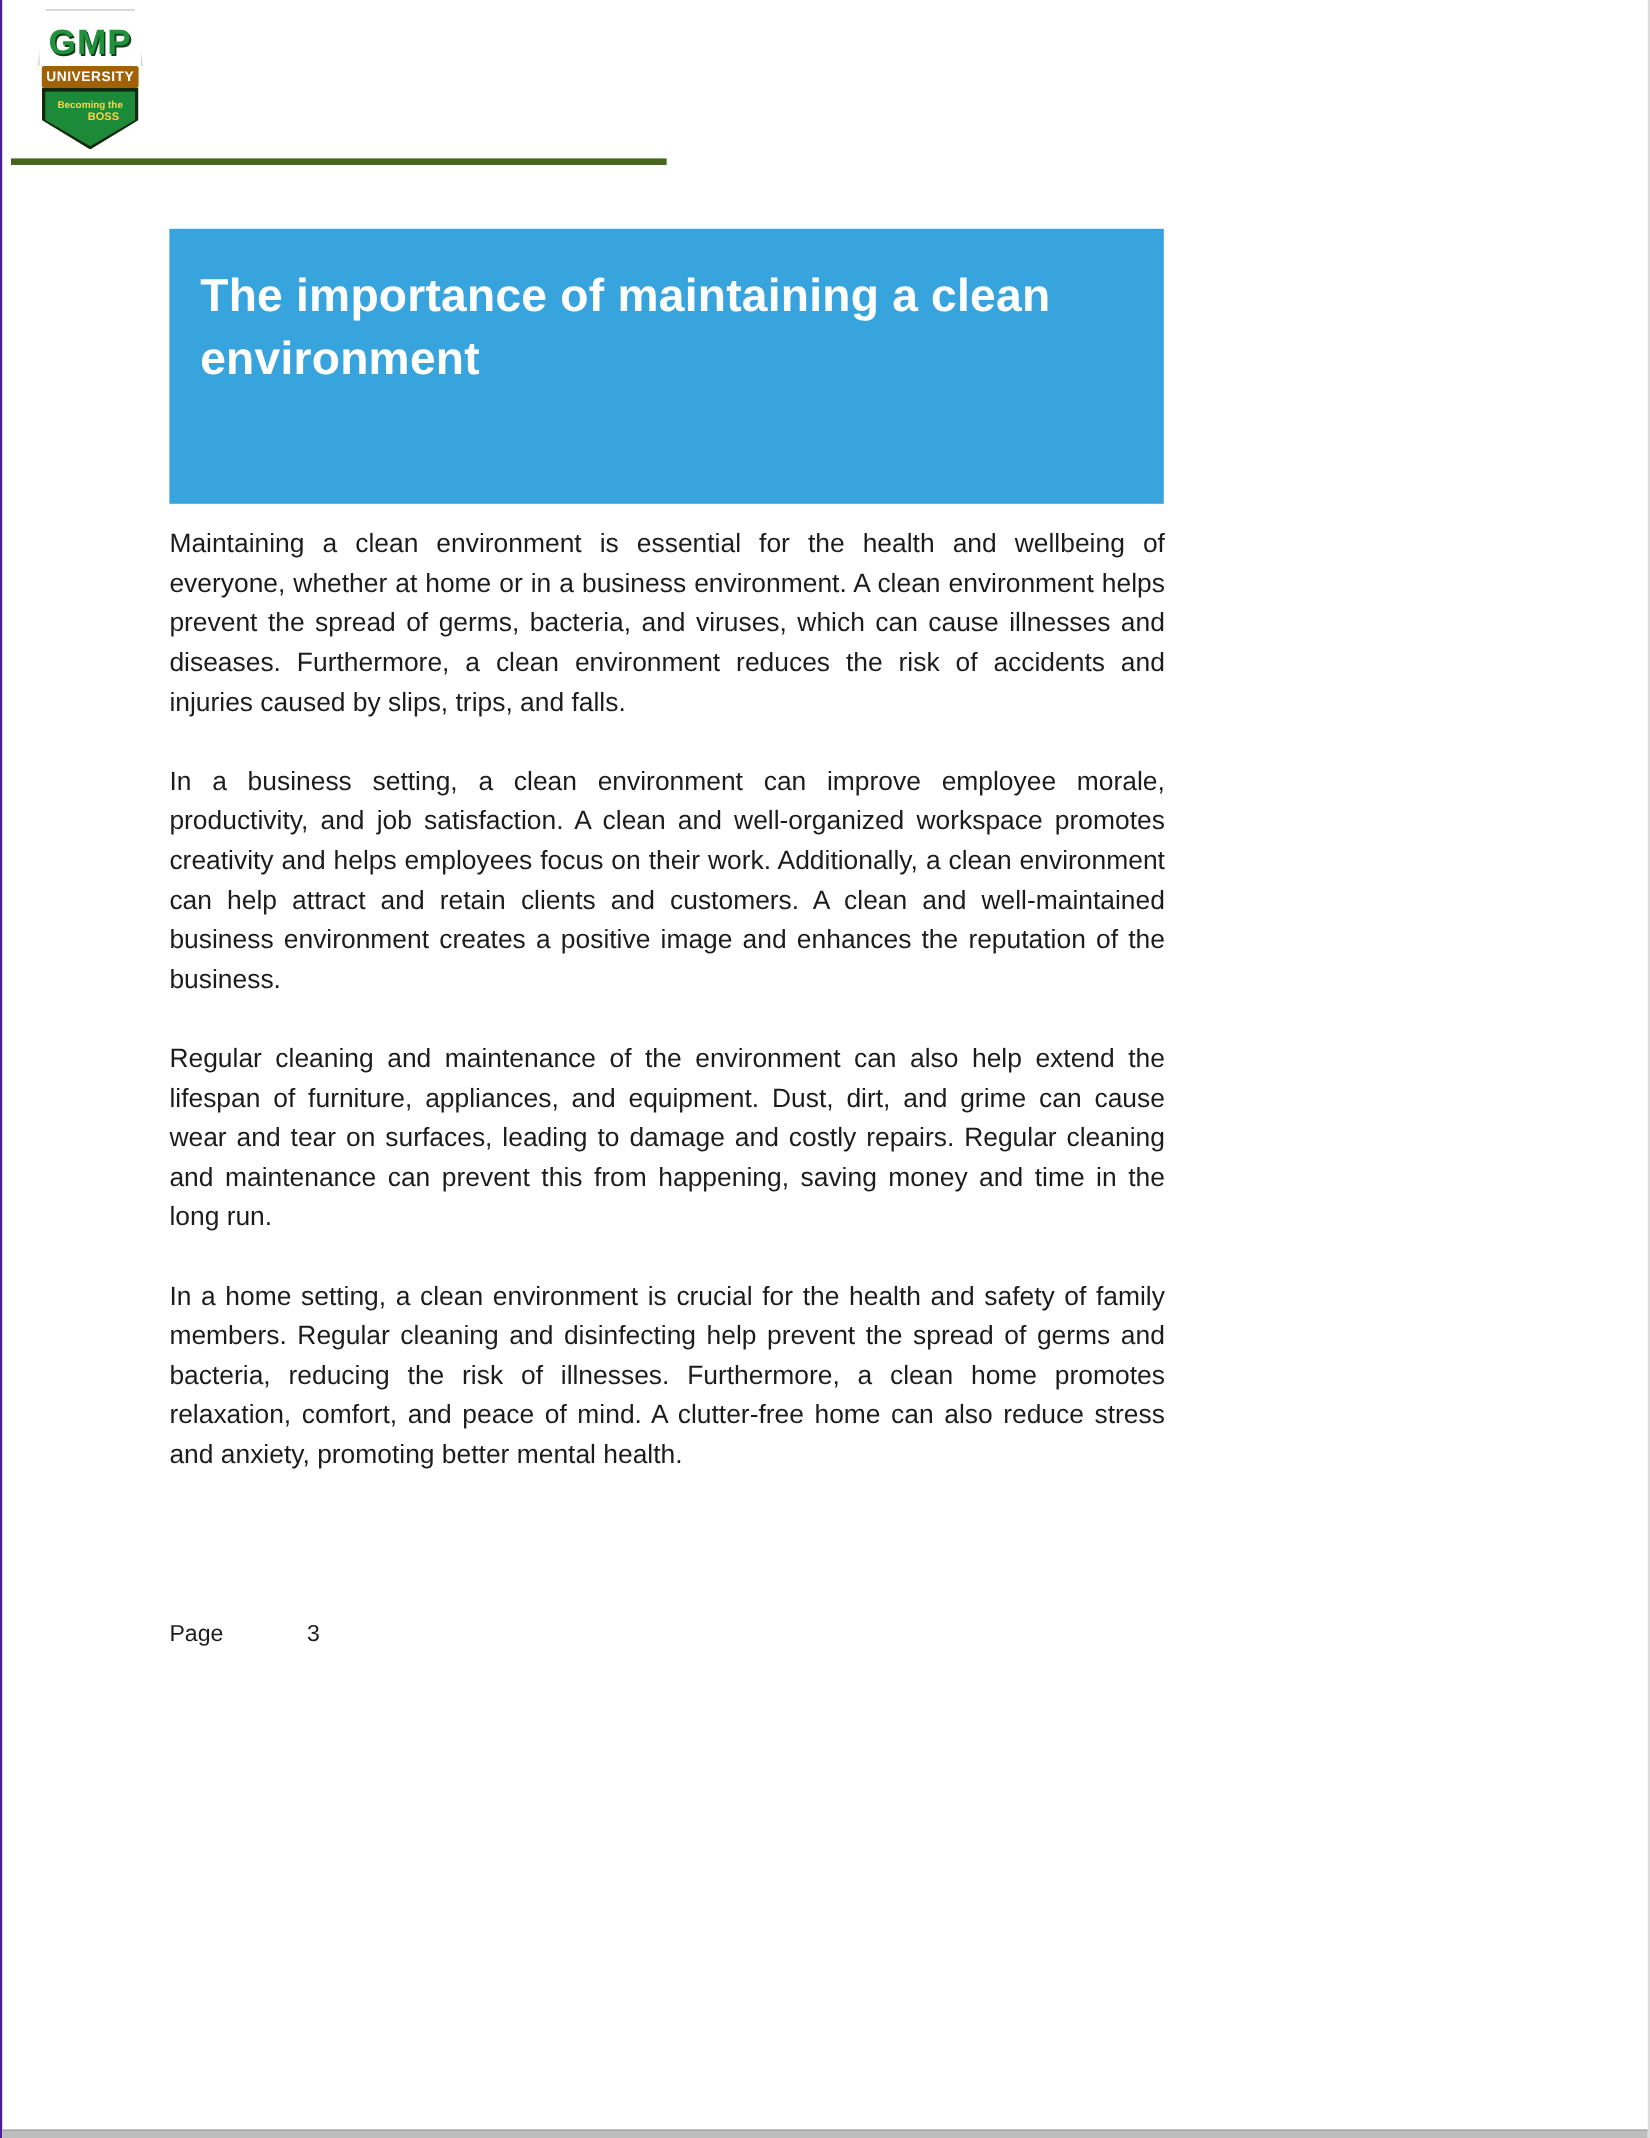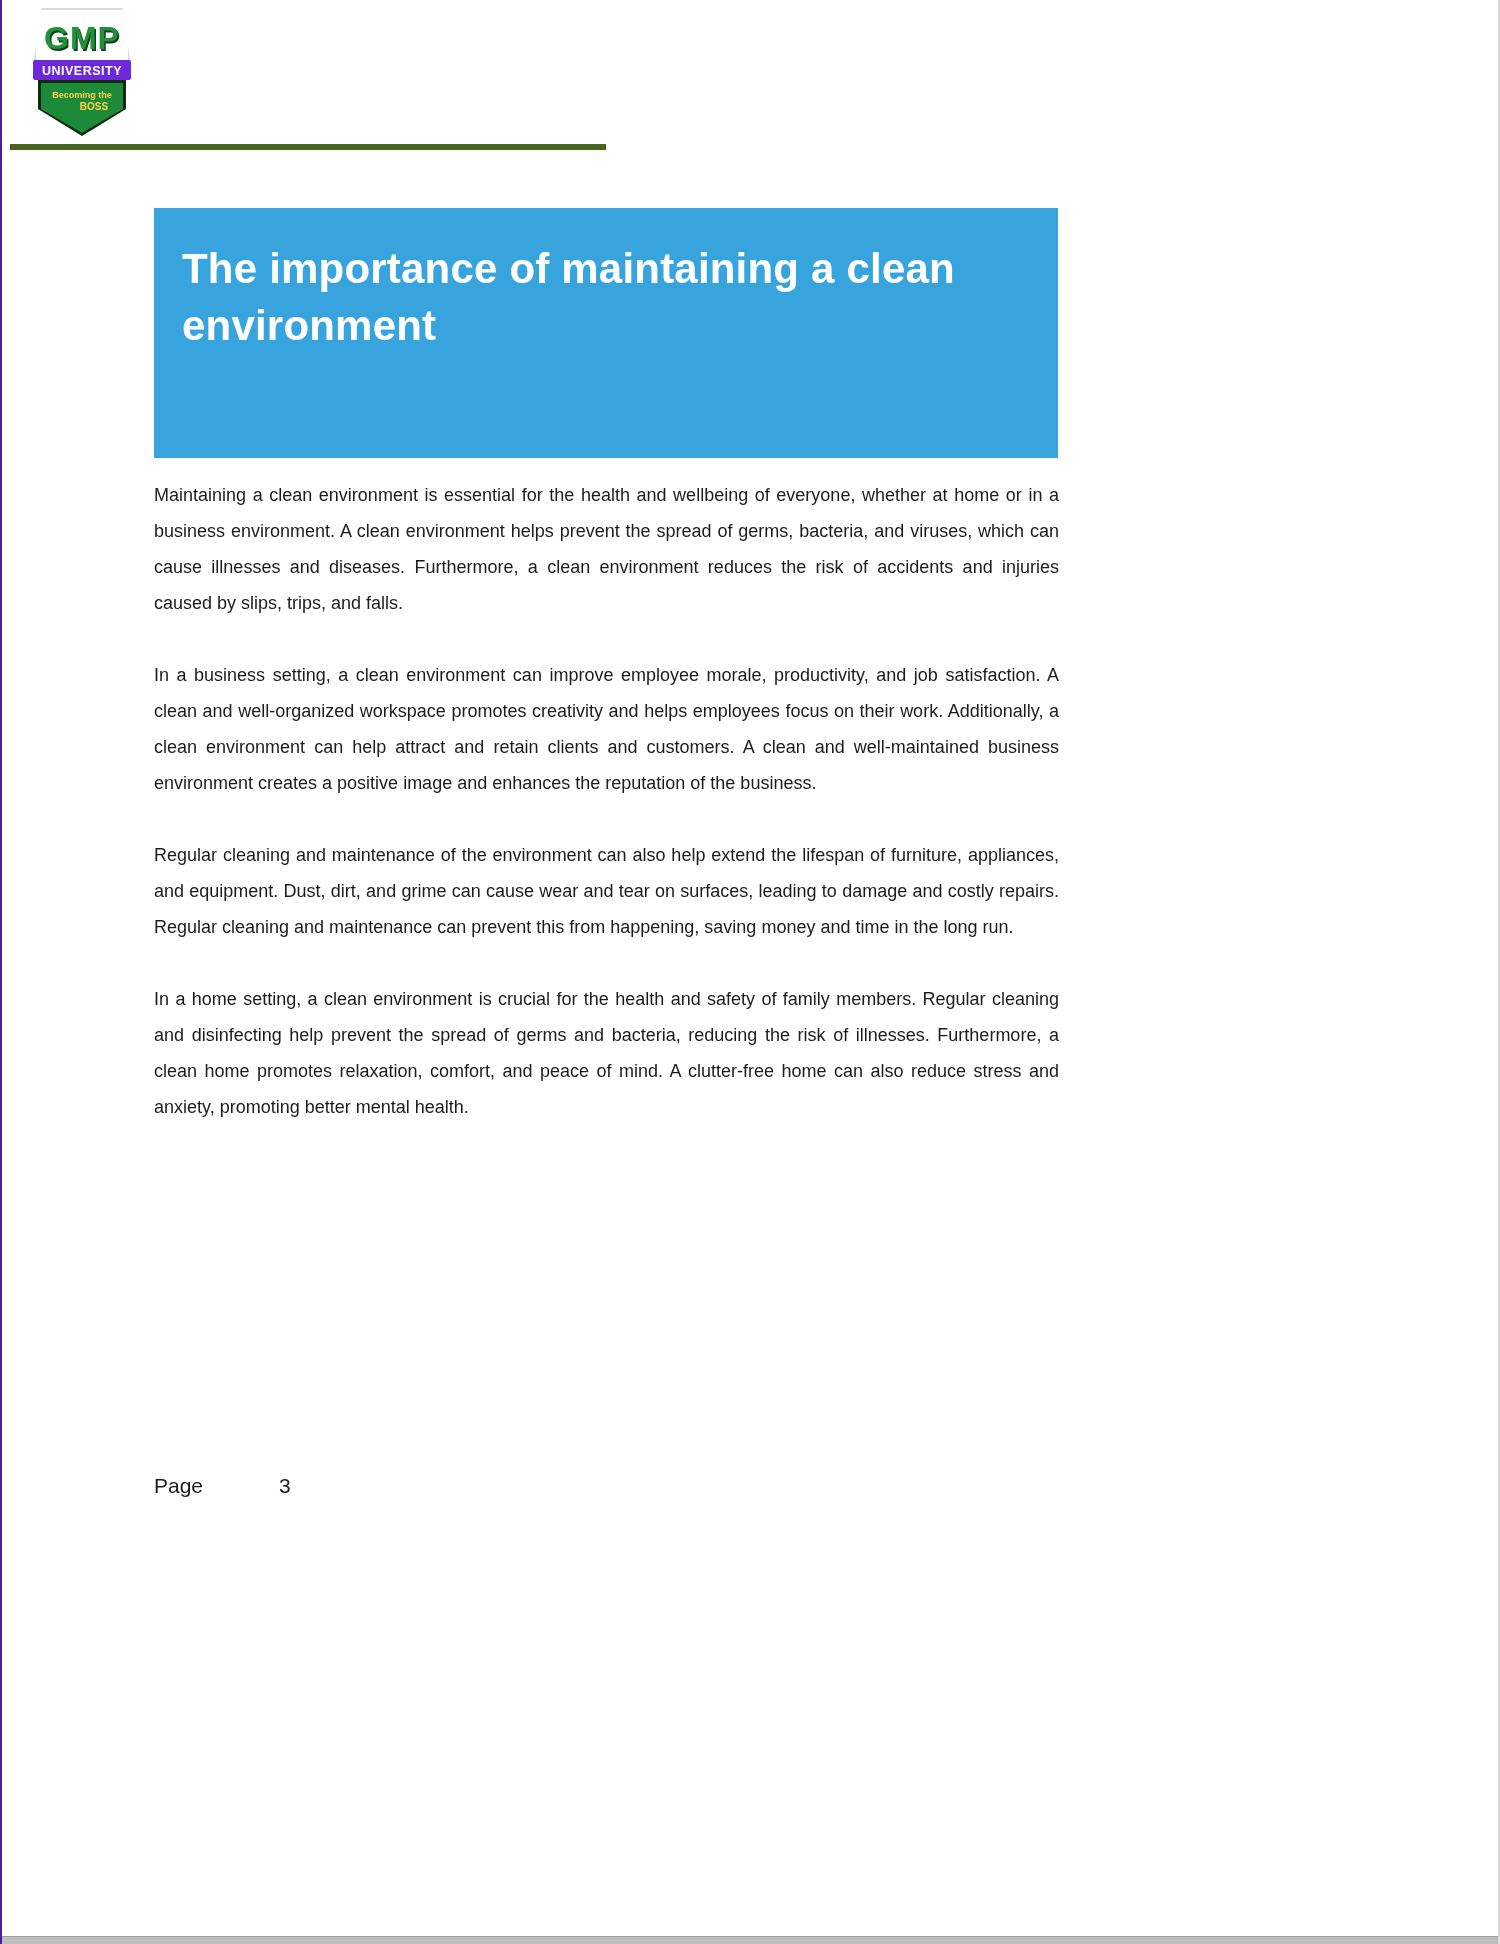--- a/index.html
+++ b/index.html
@@ -46,24 +46,24 @@
     clip-path: polygon(8% 0%, 92% 0%, 100% 100%, 0% 100%);
   }
   .logo-top span {
     font-size: 32px;
     font-weight: bold;
     color: #21913c;
     letter-spacing: 1px;
     text-shadow: 1.5px 1.5px 0 #103d1c;
   }
   .logo-ribbon {
-    width: 98px;
+    width: 88px;
     height: 20px;
     margin: 0 auto;
-    background: #6d28d9;
+    background: #a16207;
     border-radius: 2px;
     line-height: 20px;
   }
   .logo-ribbon span {
     color: #ffffff;
     font-size: 12.5px;
     font-weight: bold;
     letter-spacing: 0.5px;
   }
   .logo-shield-outer {
@@ -127,21 +127,21 @@
   
   .content {
     position: absolute;
     left: 152px;
     top: 477px;
     width: 905px;
     color: #1c1c1c;
   }
   .content p {
     margin: 0 0 36px 0;
-    font-size: 18px;
+    font-size: 24px;
     line-height: 36px;
     text-align: justify;
   }
 
   
   .footer {
     position: absolute;
     left: 152px;
     top: 1474px;
     display: flex;

